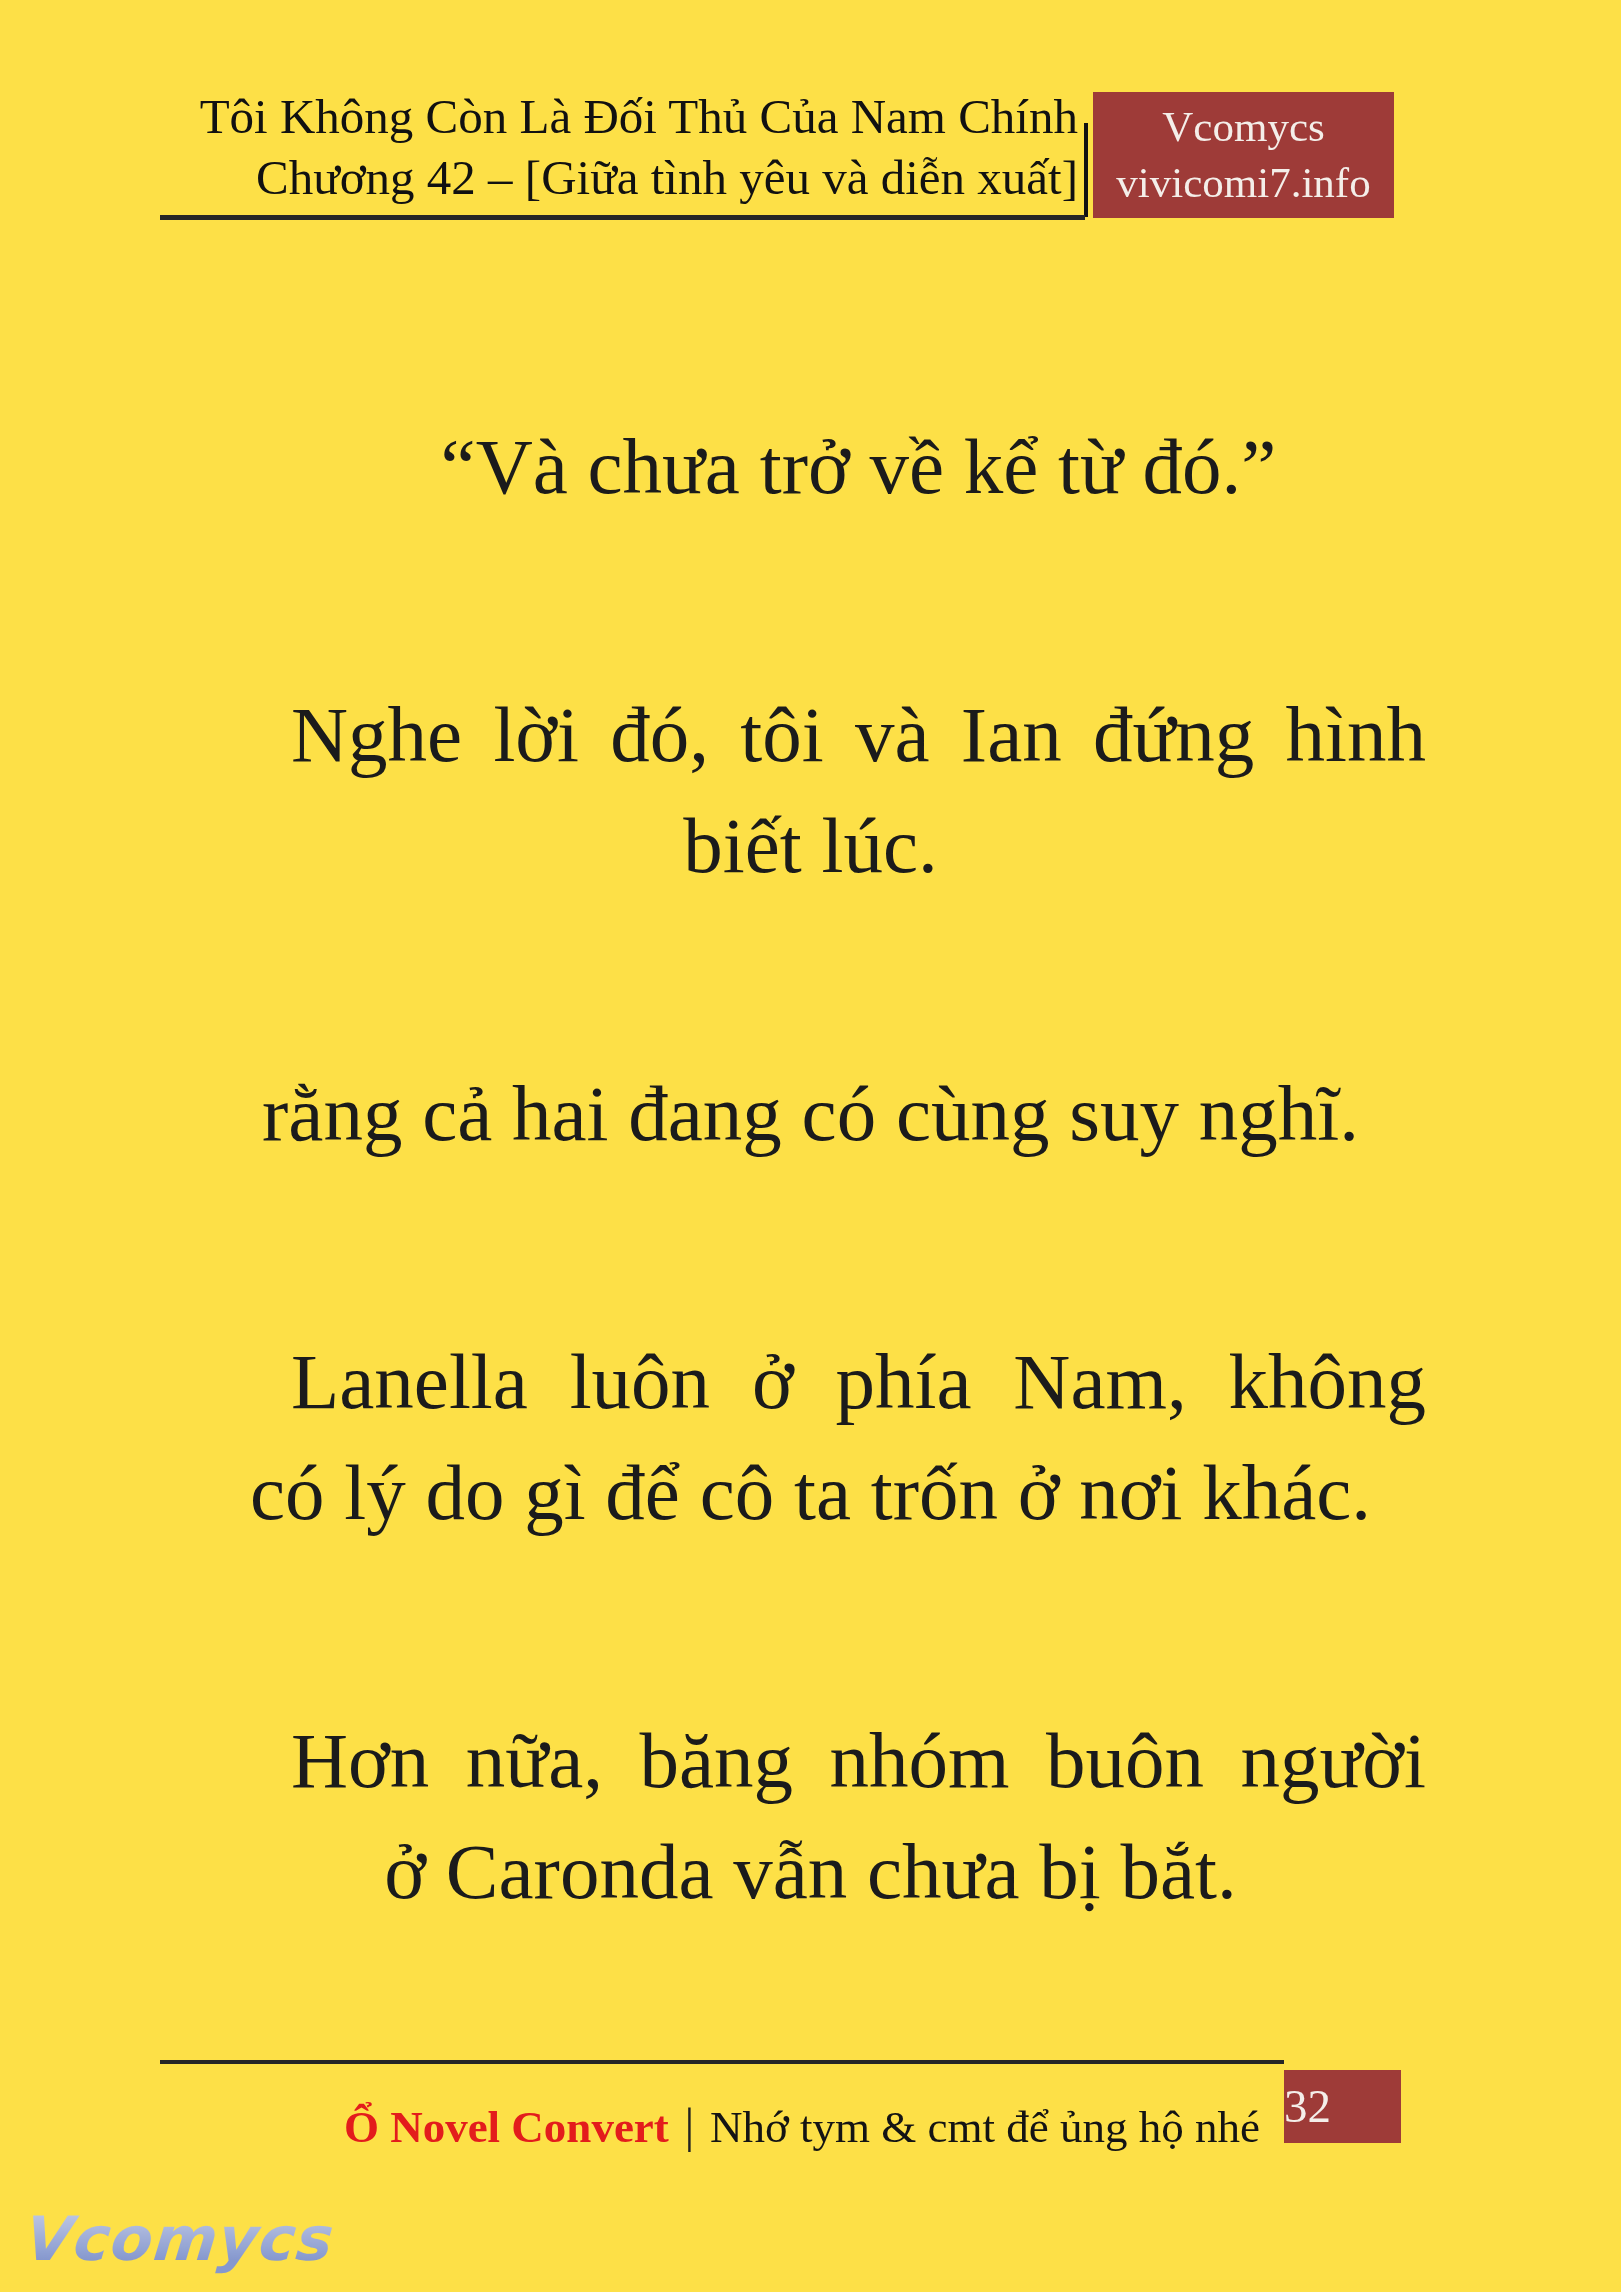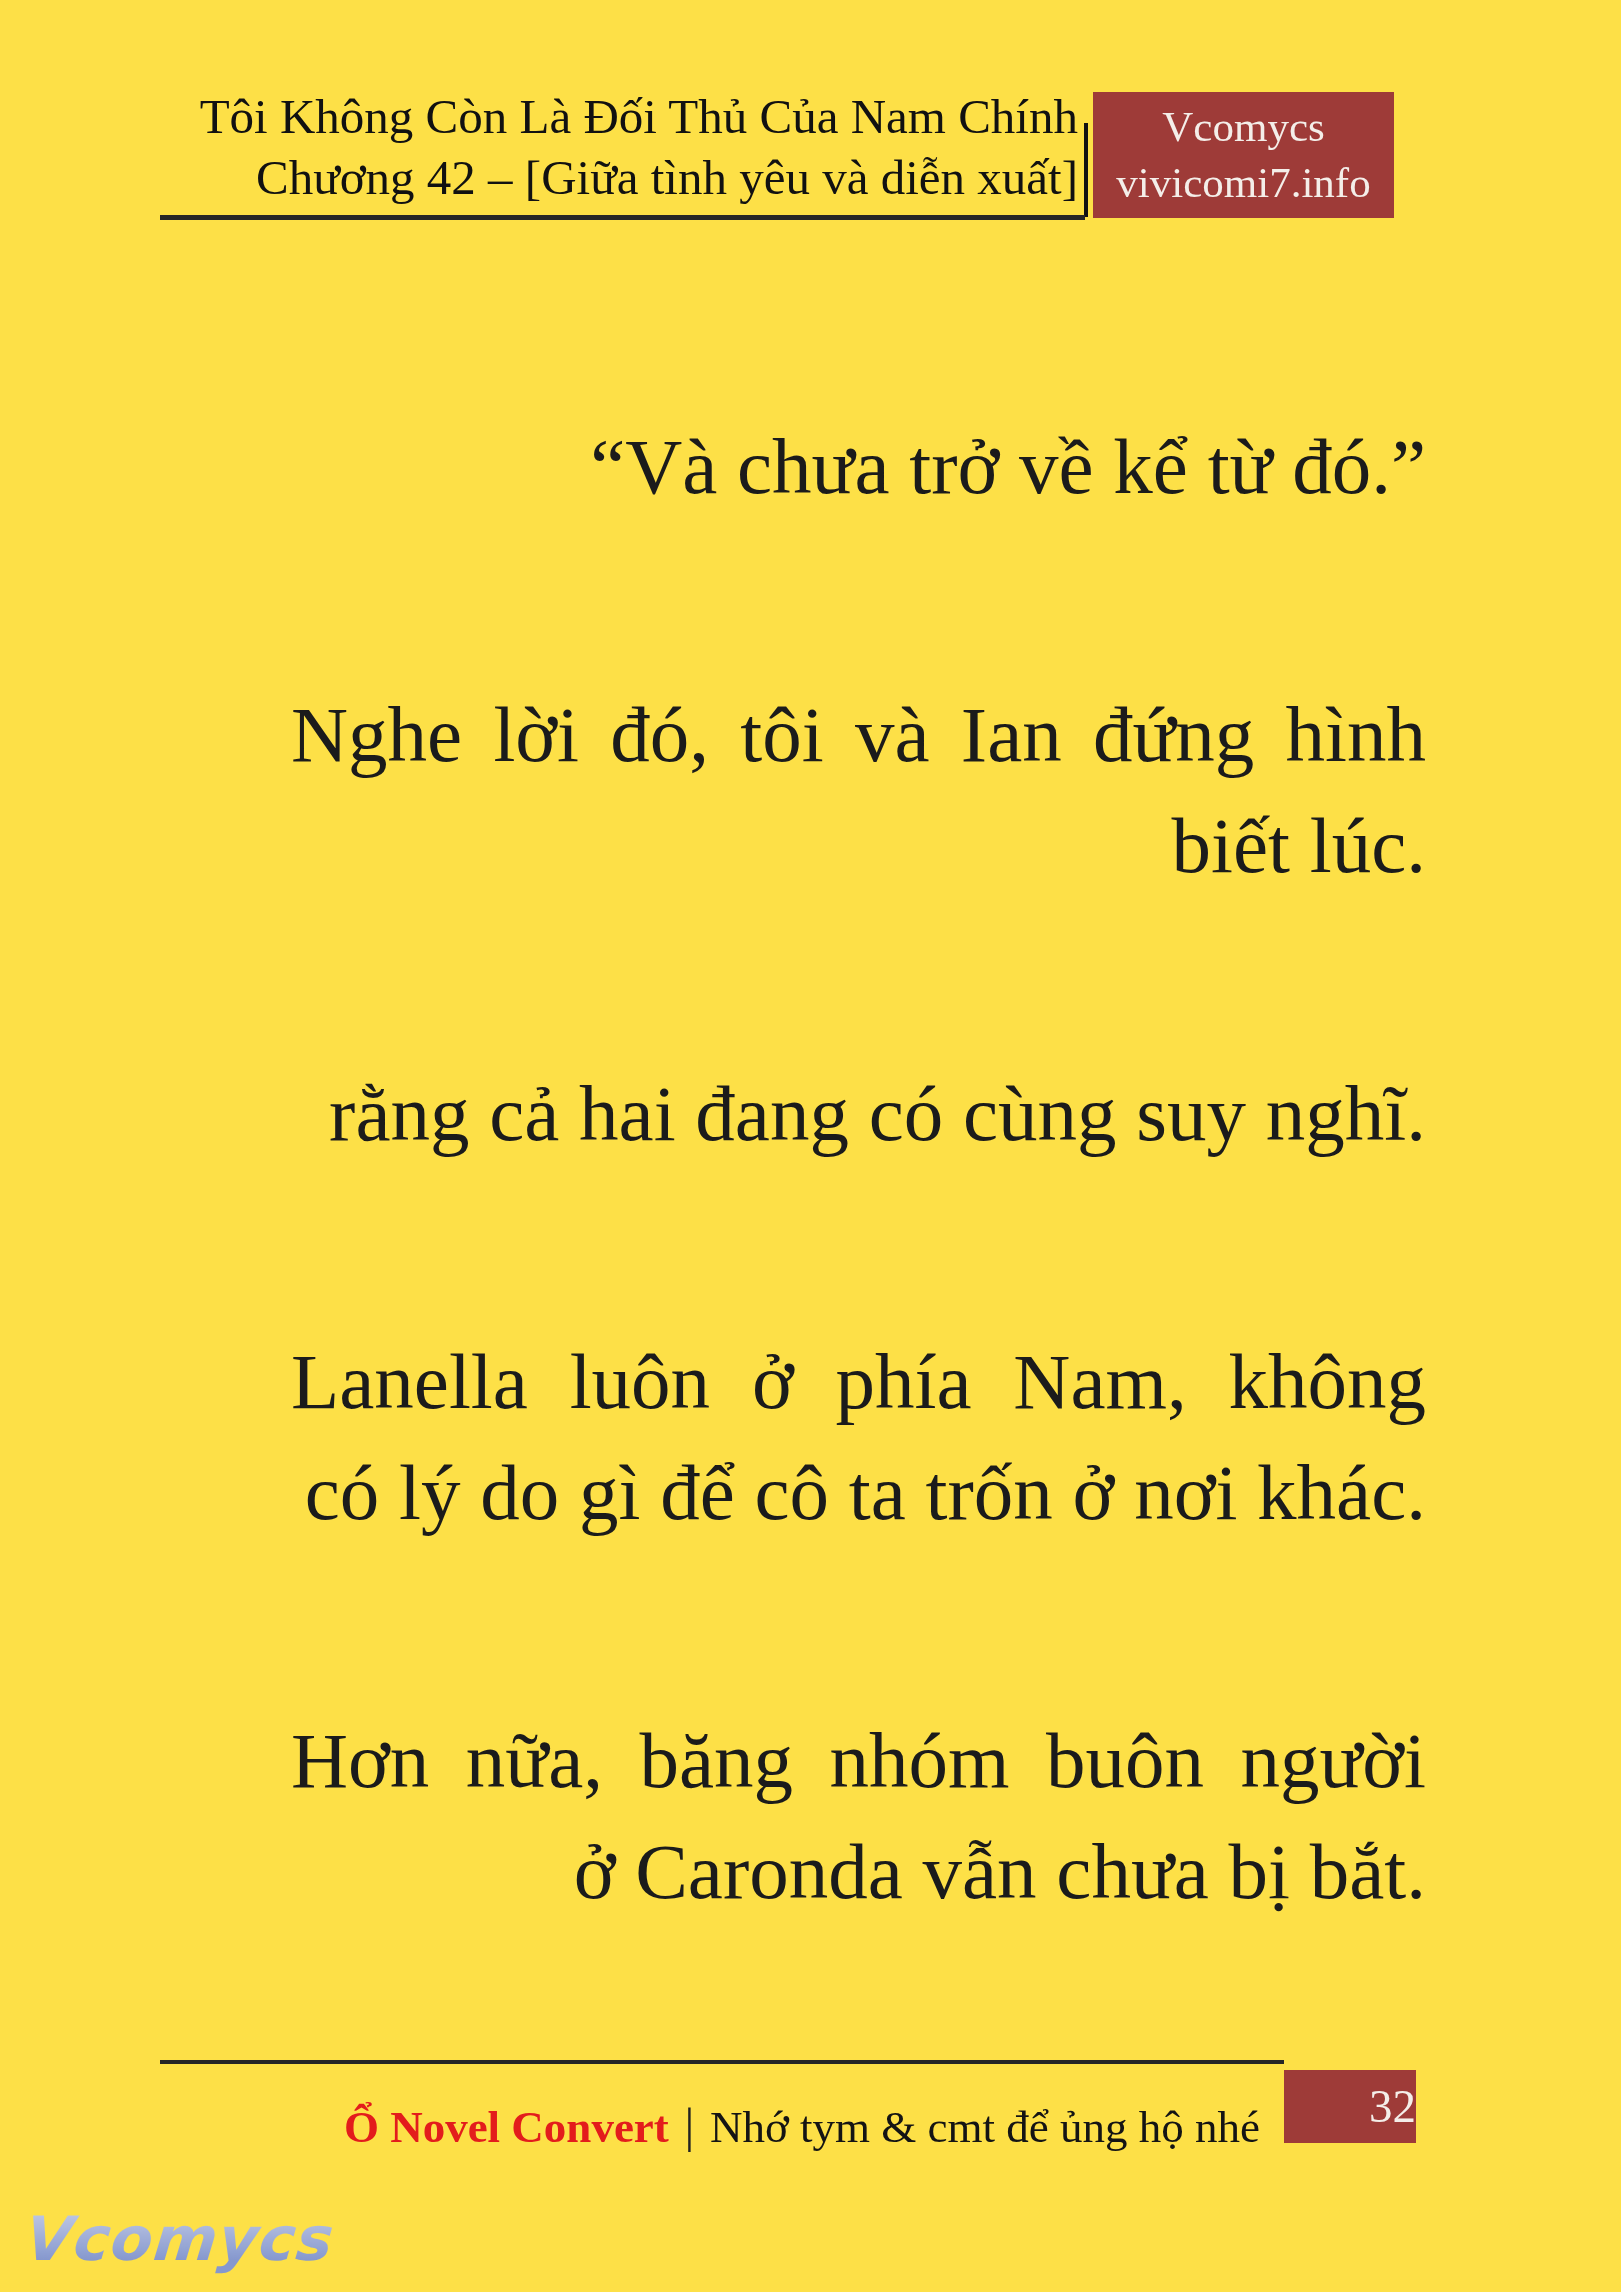--- a/index.html
+++ b/index.html
@@ -48,42 +48,42 @@
   }
 
   
   .content{
     position:absolute;left:195px;top:218px;width:1231px;
     font-size:79px;line-height:111px;
     color:var(--text-black);
   }
   .para{margin:0 0 157px 0;}
   .para:first-child{margin-top:193px;}
-  .line{text-align:right;}
+  .line{text-align:center;}
   .line.first{padding-left:96px;}
   .line.just{text-align:justify;text-align-last:justify;}
 
   
   .footer-rule{
     position:absolute;left:160px;top:2060px;
     width:1124px;height:3.9px;background:var(--rule-black);
   }
   .footer-text{
     position:absolute;left:160px;top:2078px;width:1100px;
     text-align:right;font-size:45px;line-height:55px;
     white-space:nowrap;color:#141414;margin-top:20px;
   }
   .footer-group{color:var(--footer-red);font-weight:bold;}
   .footer-sep{font-weight:normal;color:#222;margin:0 15.7px;font-size:49px;}
   .page-number-box{
     position:absolute;left:1284px;top:2070px;
-    width:132px;height:73px;
+    width:117px;height:73px;
     background:var(--box-red);
     color:var(--box-text);
-    font-size:47px;line-height:73px;text-align:right;
+    font-size:47px;line-height:73px;text-align:left;
   }
 
   
   .watermark{
     position:absolute;left:25.5px;top:2203px;
     font-family:"DejaVu Sans","Liberation Sans",sans-serif;
     font-style:italic;font-weight:bold;
     font-size:61px;letter-spacing:1px;
     transform:skewX(-6deg);
     background:linear-gradient(180deg,var(--wm-light) 0%,var(--wm-dark) 80%);

